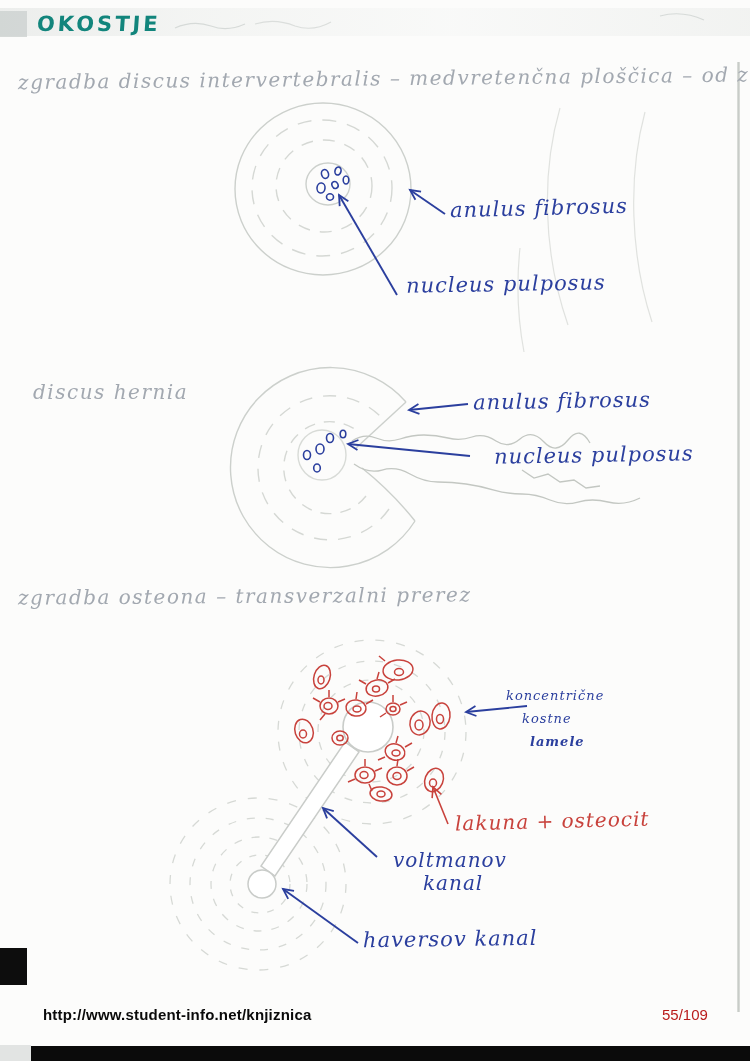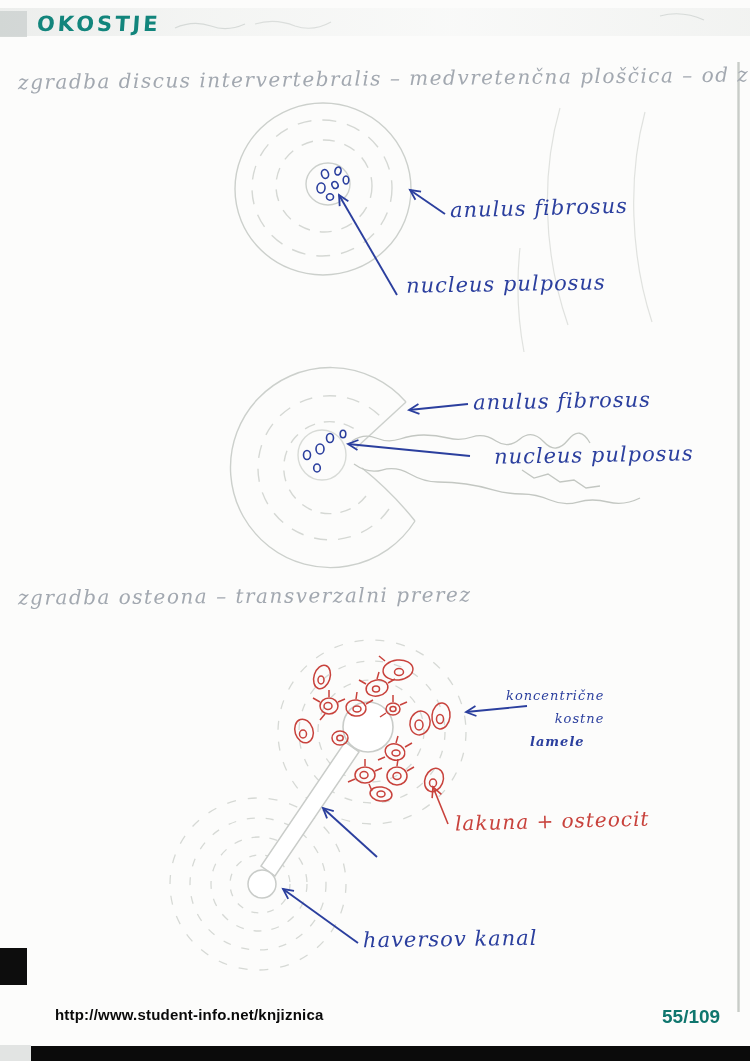--- a/index.html
+++ b/index.html
@@ -19,22 +19,22 @@
   .txt{position:absolute;white-space:nowrap;}
   .title-hw{font-family:"DejaVu Sans",sans-serif;font-weight:700;font-size:21px;
     letter-spacing:3px;color:#12857c;transform:skewX(-4deg);}
   .pencil-hw{font-family:"DejaVu Serif",serif;font-style:italic;font-size:20px;
     letter-spacing:1.5px;color:#a2a8b0;}
   .ink-hw{font-family:"DejaVu Serif",serif;font-style:italic;font-size:21px;
     letter-spacing:1px;color:#2b3f9e;}
   .red-hw{font-family:"DejaVu Serif",serif;font-style:italic;font-size:20px;
     letter-spacing:1px;color:#c8423c;}
   .stack{line-height:23px;}
-  .footer-url{font-weight:700;font-size:15px;color:#0a0a0a;letter-spacing:.2px;margin-left:12px;}
-  .footer-page{font-weight:700;font-size:19px;color:#0f766e;}
+  .footer-url{font-weight:700;font-size:15px;color:#0a0a0a;letter-spacing:.2px;}
+  .footer-page{font-weight:400;font-size:15px;color:#b91c1c;}
 </style>
 </head>
 <body>
 
 <div id="page">
 
   <div class="scan-band"></div>
   <div class="scan-corner"></div>
   <div class="black-mark-left"></div>
   <div class="grey-corner-bottom"></div>
@@ -170,33 +170,38 @@
     </g>
   </svg>
 
   <div class="txt title-hw" style="left:37px;top:12px;">OKOSTJE</div>
 
   <div class="txt pencil-hw" style="left:18px;top:66px;transform:rotate(-0.6deg);">zgradba discus intervertebralis – medvretenčna ploščica – od zgoraj</div>
 
   <div class="txt ink-hw" style="left:450px;top:196px;transform:rotate(-1.5deg);">anulus fibrosus</div>
   <div class="txt ink-hw" style="left:406px;top:272px;transform:rotate(-1deg);">nucleus pulposus</div>
 
+  <div class="txt pencil-hw" style="left:33px;top:380px;">discus hernia</div>
 
   <div class="txt ink-hw" style="left:473px;top:389px;transform:rotate(-1deg);">anulus fibrosus</div>
   <div class="txt ink-hw" style="left:494px;top:443px;transform:rotate(-1deg);">nucleus pulposus</div>
 
   <div class="txt pencil-hw" style="left:18px;top:584px;transform:rotate(-0.4deg);">zgradba osteona – transverzalni prerez</div>
 
   <div class="txt ink-hw stack" style="left:506px;top:684px;font-size:13px;">
     <div>koncentrične</div>
-    <div style="margin-left:16px;text-align:right;">kostne</div>
+    <div style="margin-left:16px;">kostne</div>
     <div style="margin-left:24px;font-weight:bold;">lamele</div>
   </div>
 
   <div class="txt red-hw" style="left:455px;top:809px;transform:rotate(-1.5deg);">lakuna + osteocit</div>
 
+  <div class="txt ink-hw stack" style="left:393px;top:849px;font-size:20px;">
+    <div>voltmanov</div>
+    <div style="margin-left:30px;">kanal</div>
+  </div>
 
   <div class="txt ink-hw" style="left:363px;top:927px;transform:rotate(-0.8deg);">haversov kanal</div>
 
   <div class="txt footer-url" style="left:43px;top:1006px;">http://www.student-info.net/knjiznica</div>
   <div class="txt footer-page" style="left:662px;top:1006px;">55/109</div>
 
 </div>
 
 </body></html>

